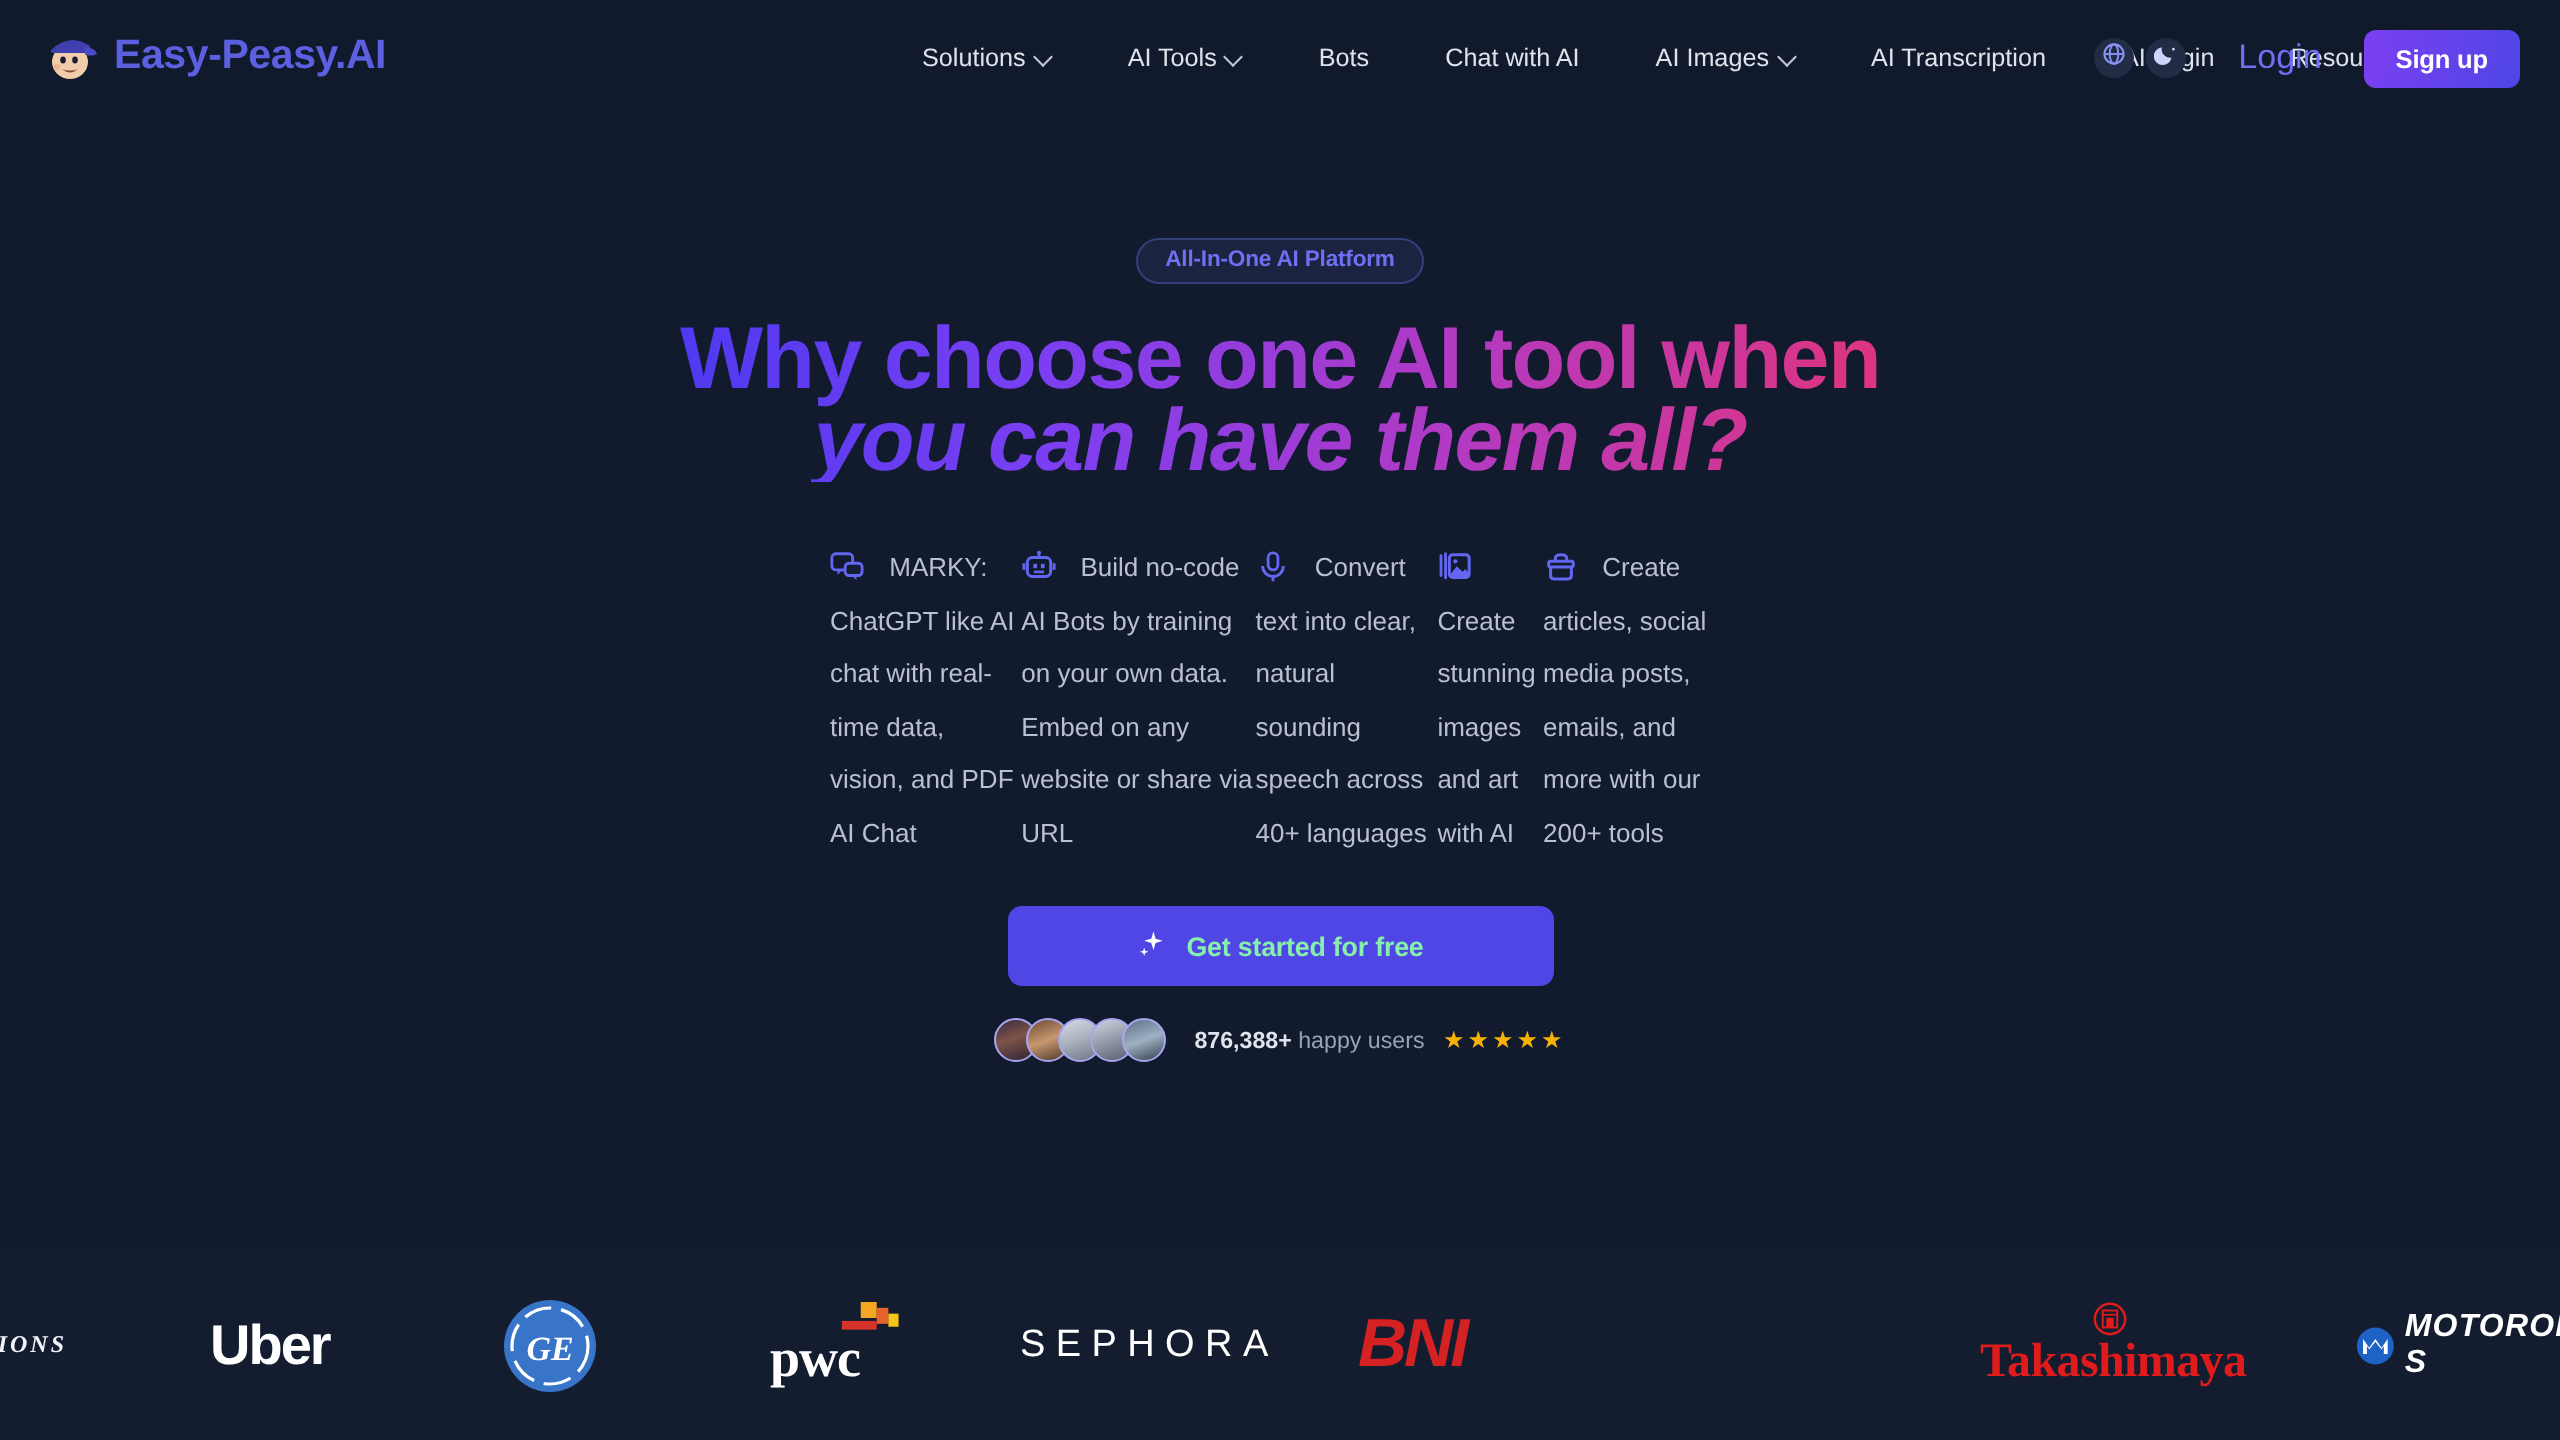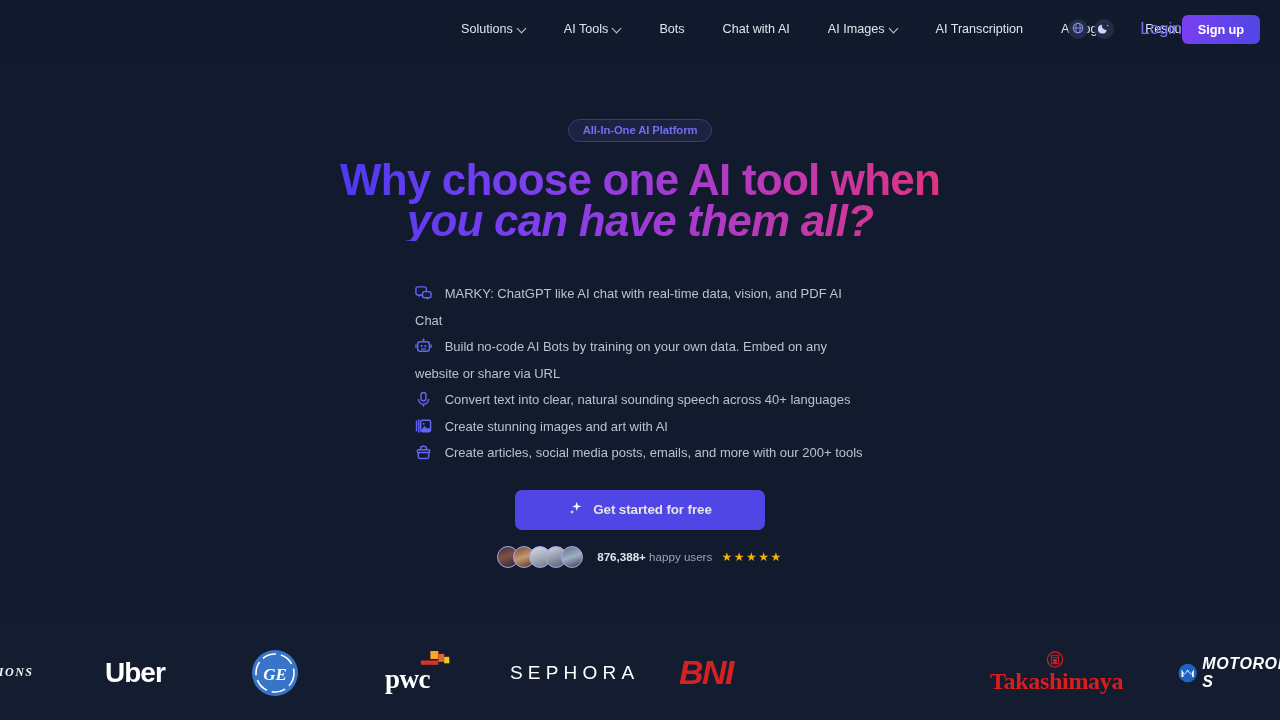--- a/index.html
+++ b/index.html
@@ -55,20 +55,21 @@
     width: 20px; height: 20px; border-radius: 50%;
     background: #232c45;
     display: flex; align-items: center; justify-content: center;
     margin-left: 6px; cursor: pointer;
   }
   .login-link {
     font-size: 17px; color: #6f6ff0; margin-left: 26px;
     cursor: pointer; font-weight: 400;
   }
   .signup-btn {
+    margin-left: 21px;
     background: linear-gradient(100deg, #7b3ff2 0%, #4f46e5 100%);
     color: #fff; font-size: 12.8px; font-weight: bold;
     padding: 7px 16px; border-radius: 6px; border: none;
     cursor: pointer; letter-spacing: -0.1px; text-align: center;
   }
 
   
   .hero {
     position: absolute; top: 58px; left: 0;
     width: 1280px; height: 567px;
@@ -89,38 +90,38 @@
     font-size: 44px; font-weight: bold; line-height: 41px;
     text-align: center; letter-spacing: -0.8px;
     background: linear-gradient(90deg, #4338f0 0%, #7b3ff2 33%, #b23ac4 62%, #e8336f 100%);
     -webkit-background-clip: text; background-clip: text;
     -webkit-text-fill-color: transparent; color: transparent;
     width: 700px;
   }
   .headline .l2 { display: block; font-style: italic; }
 
   .features {
-    margin-top: 40px;
+    margin-top: 30px;
     width: 450px;
-    display: flex; flex-direction: column;
+    display: flex; flex-direction: row;
   }
   .feat {
     display: block;
     font-size: 13px; color: #b9c0d0; line-height: 26.5px;
   }
   .feat .fi {
     display: inline-block; vertical-align: -4px;
     width: 17px; height: 17px; margin-right: 9px;
   }
 
   .cta-btn {
     margin-top: 23px;
-    width: 250px; height: 40px;
+    width: 273px; height: 40px;
     background: #4f46e5; border: none; border-radius: 7px;
-    color: #e5e5e5; font-size: 13.4px; font-weight: bold;
+    color: #86efac; font-size: 13.4px; font-weight: bold;
     display: flex; align-items: center; justify-content: center; gap: 9px;
     cursor: pointer; letter-spacing: -0.1px;
   }
 
   .social {
     margin-top: 16px;
     display: flex; align-items: center; gap: 14px;
   }
   .avatars { display: flex; align-items: center; }
   .av {
@@ -145,20 +146,34 @@
     display: flex; align-items: center; justify-content: center;
     height: 44px;
   }
   .lg-text { color: #ffffff; font-weight: bold; }
 </style>
 </head>
 <body>
 
 <div class="header">
 
+  <div class="brand">
+    <span class="brand-mark">
+      <svg width="30" height="30" viewBox="0 0 30 30">
+        <ellipse cx="15" cy="18" rx="9" ry="8.5" fill="#f2cdaa"></ellipse>
+        <path d="M5.5 12 Q15 3 25 10 Q25.5 13 23 13.5 L7 13.5 Q5 13.5 5.5 12Z" fill="#3f3fb0"></path>
+        <path d="M22 10.5 Q28 11 28.5 14 Q26 15.5 22.5 14.2Z" fill="#4b4bc8"></path>
+        <ellipse cx="11.5" cy="17" rx="1.4" ry="1.7" fill="#1b1b32"></ellipse>
+        <ellipse cx="17.5" cy="17" rx="1.4" ry="1.7" fill="#1b1b32"></ellipse>
+        <path d="M11 21.5 Q15 25 19 21.5 Q15 23 11 21.5Z" fill="#8c4a3a"></path>
+        <circle cx="8.5" cy="20.5" r="1.6" fill="#e8a98b" opacity="0.65"></circle>
+      </svg>
+    </span>
+    <span class="brand-name">Easy-Peasy.AI</span>
+  </div>
 
   <nav class="nav">
     <div class="nav-item">
       <span>Solutions</span>
       <span class="chev"></span>
     </div>
     <div class="nav-item">
       <span>AI Tools</span>
       <span class="chev"></span>
     </div>

